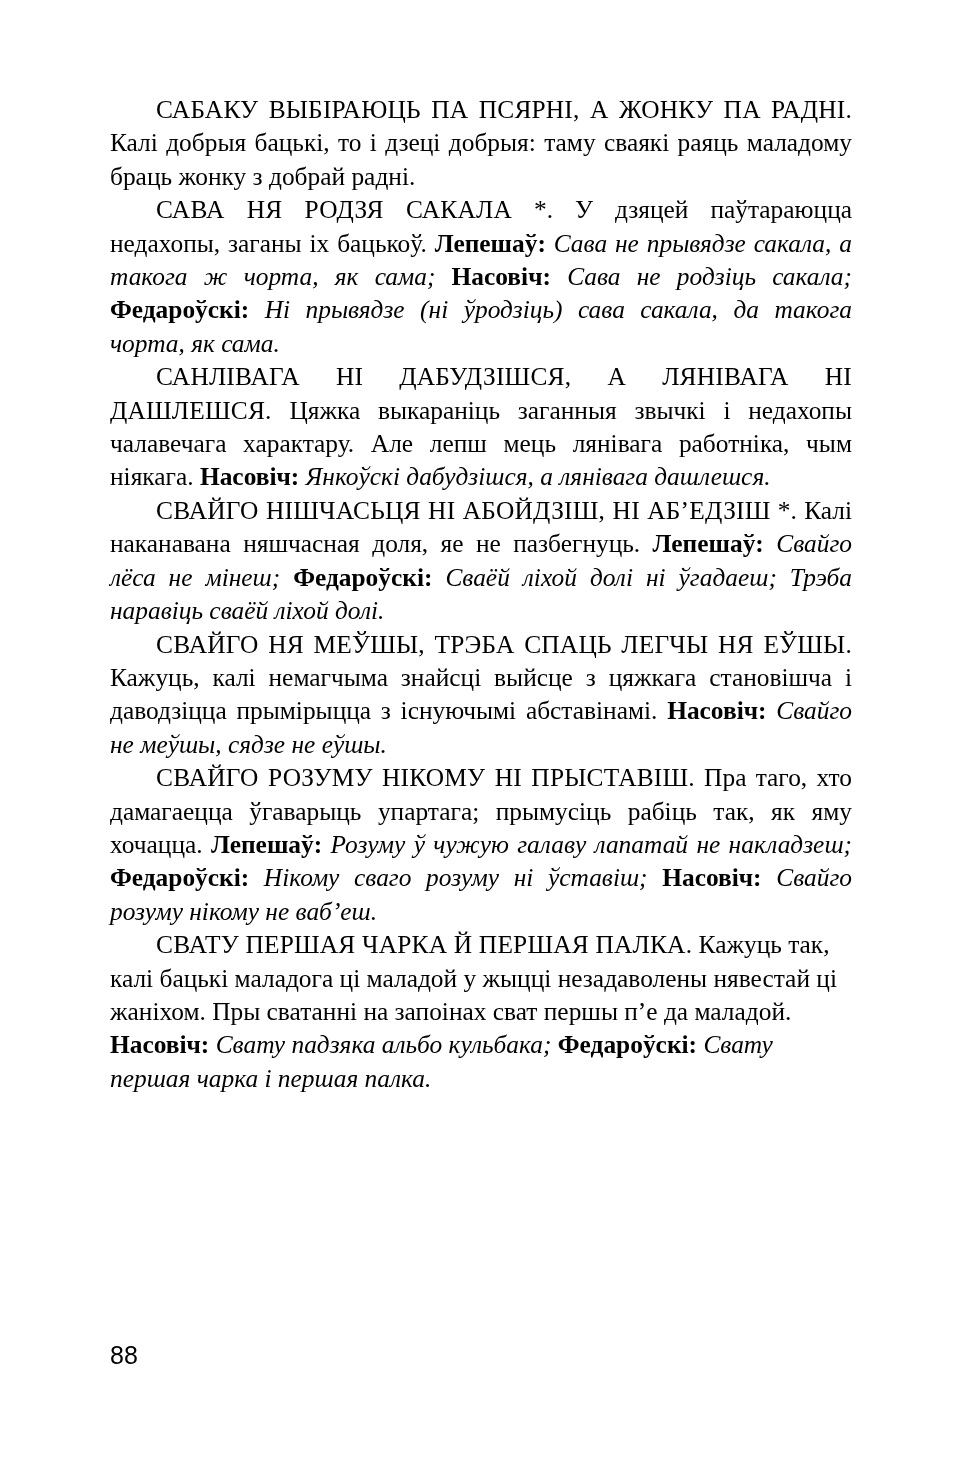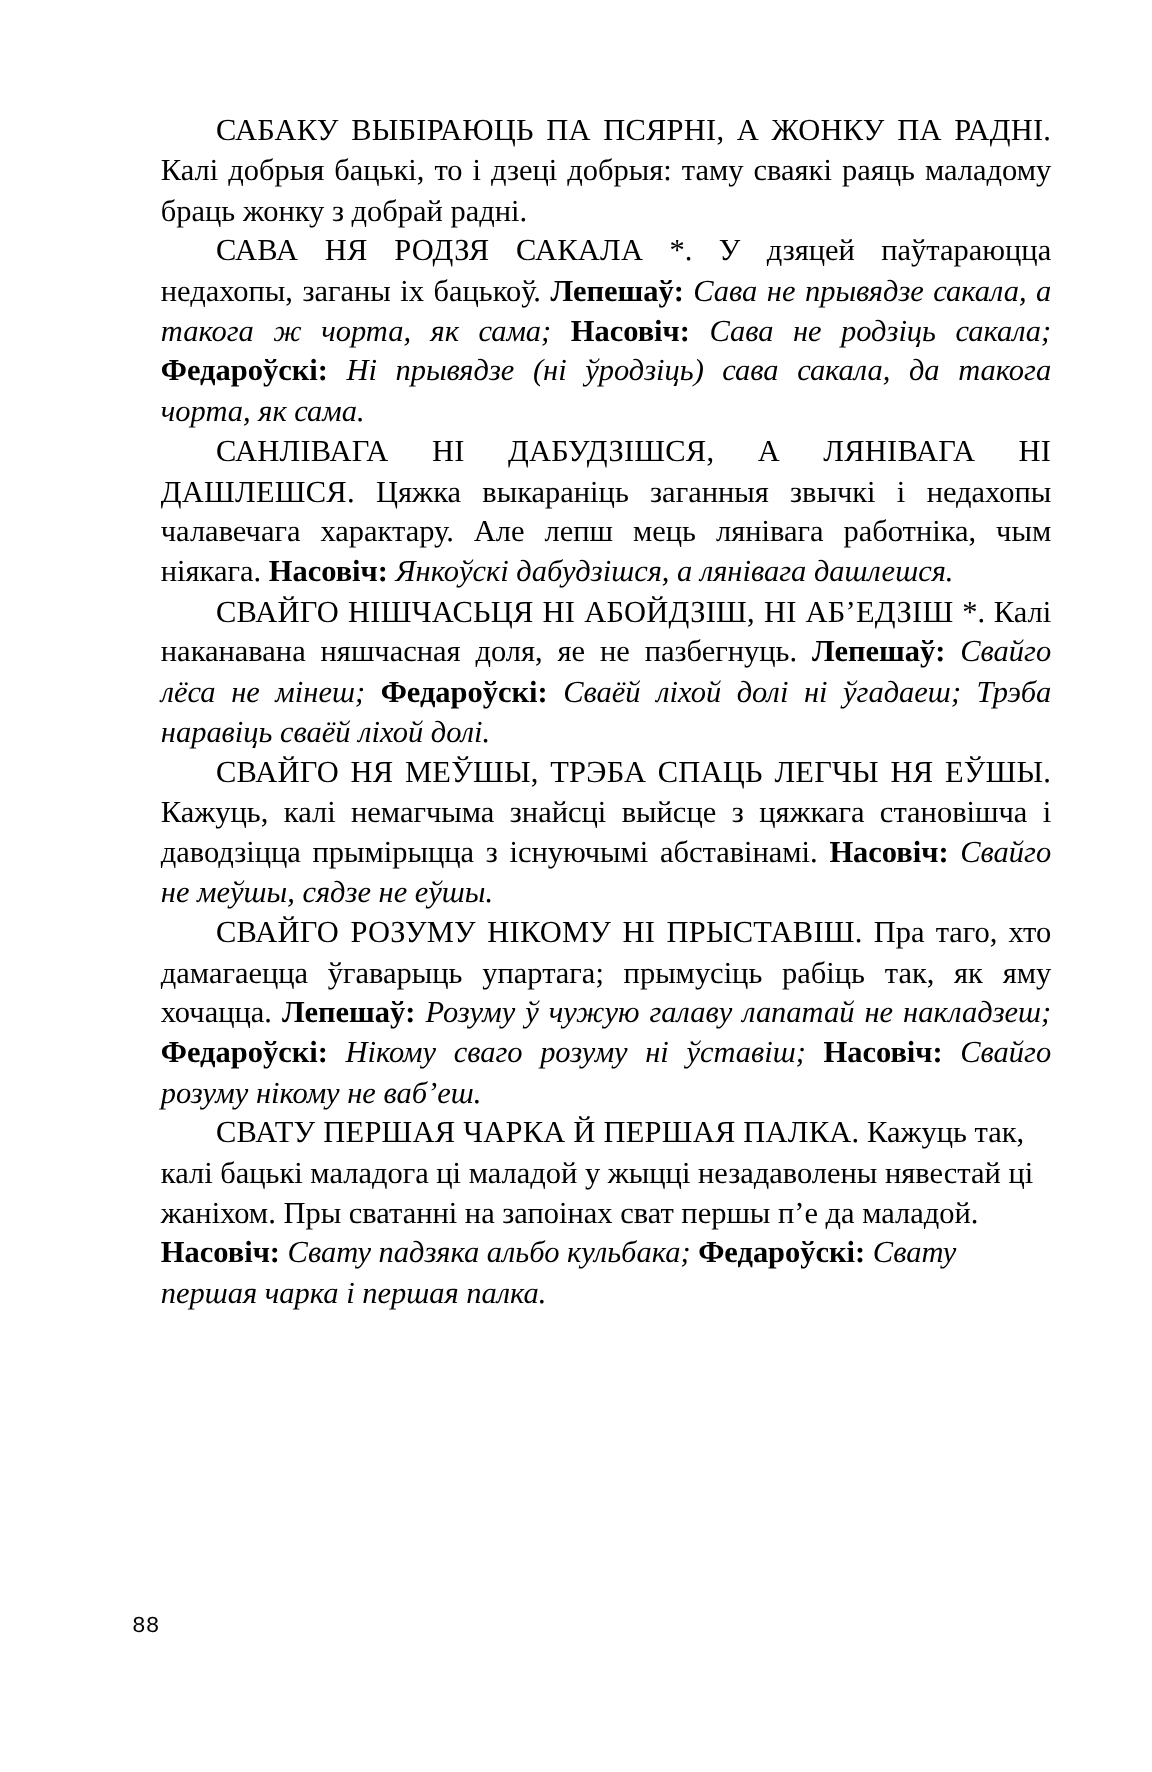--- a/index.html
+++ b/index.html
@@ -22,21 +22,20 @@
     top: 0;
     width: 960px;
     height: 1477px;
     background: #ffffff;
   }
   .textblock {
     position: absolute;
     left: 110px;
     top: 93px;
     width: 742px;
-    margin-left: 24px;
   }
   .entry {
     margin: 0;
     padding: 0;
     text-align: justify;
     text-justify: inter-word;
     font-size: 25.4px;
     line-height: 33.4px;
     text-indent: 46px;
     hyphens: manual;
@@ -56,23 +55,23 @@
     font-style: italic;
   }
   .ast {
     font-style: normal;
     font-weight: normal;
   }
   .pagenum {
     position: absolute;
     left: 110px;
     top: 1340px;
-    font-size: 19px;
+    font-size: 25px;
     line-height: 30px;
-    font-family: Liberation Mono, monospace;
+    font-family: Liberation Sans, sans-serif;
   }
 </style>
 </head>
 <body>
 
 <div class="page">
 
   <div class="textblock" id="entries">
       <p class="entry"><span class="hw">САБАКУ ВЫБІРАЮЦЬ ПА ПСЯРНІ, А ЖОНКУ ПА РАДНІ.</span><span> Калі добрыя бацькі, то і дзеці добрыя: таму сваякі раяць маладому браць жонку з добрай радні.</span></p>
       <p class="entry"><span class="hw">САВА НЯ РОДЗЯ САКАЛА</span><span class="ast"> *</span><span>. У дзяцей паўтараюцца недахопы, заганы іх бацькоў. </span><span class="src">Лепешаў:</span><span class="prov"> Сава не прывядзе сакала, а такога ж чорта, як сама;</span><span class="src"> Насовіч:</span><span class="prov"> Сава не родзіць сакала;</span><span class="src"> Федароўскі:</span><span class="prov"> Ні прывядзе (ні ўродзіць) сава сакала, да такога чорта, як сама.</span></p>

